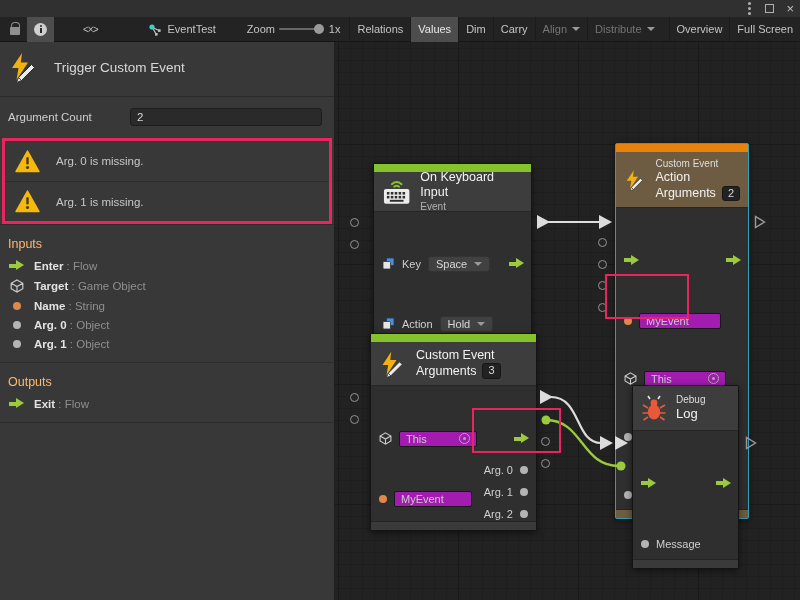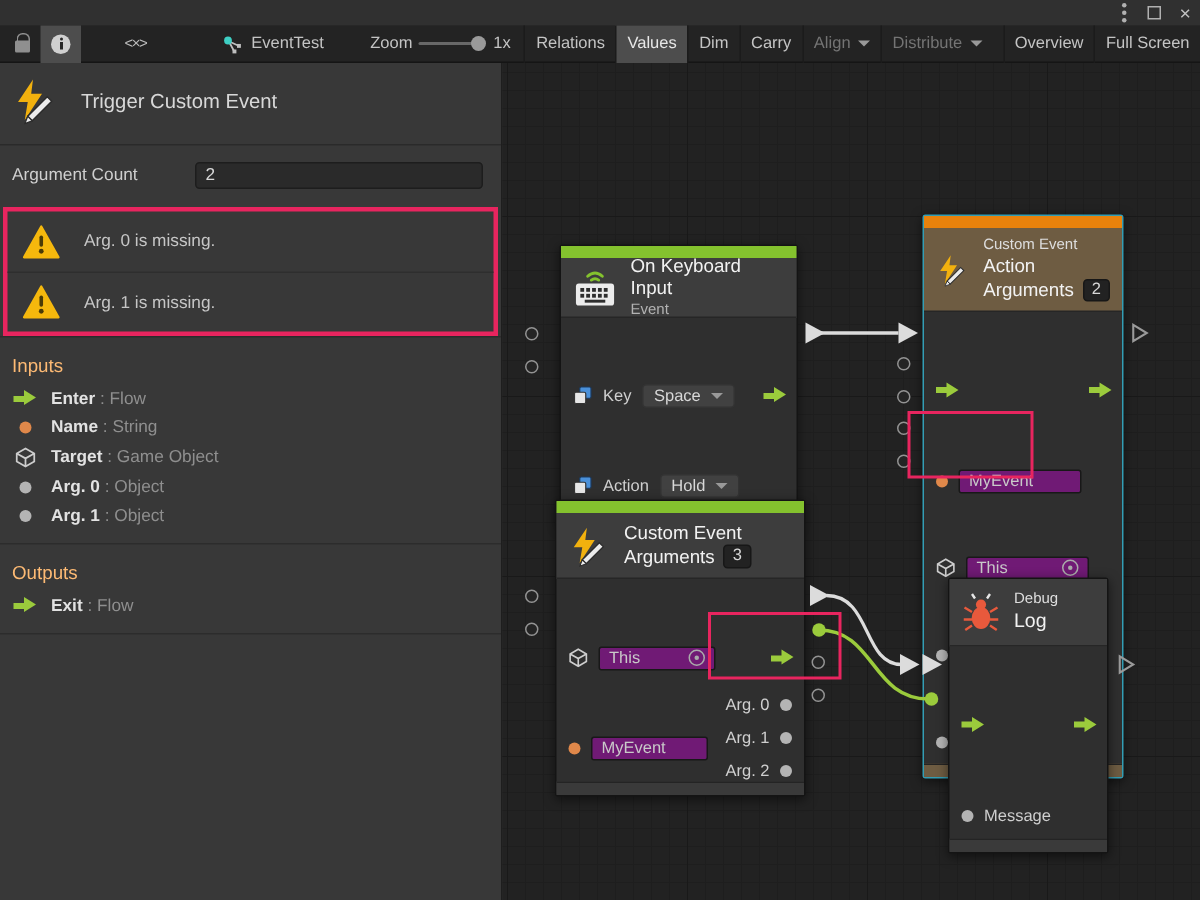--- a/index.html
+++ b/index.html
@@ -82,21 +82,21 @@
   .nhead { background:#3d3d3d; display:flex; align-items:center; gap:9px; padding:4px 8px;
     border-bottom:1px solid #262626; }
   .nhead .lines { display:flex; flex-direction:column; line-height:1.25; }
   .ncat { font-size:10px; color:#dedede; }
   .ntitle { font-size:12.5px; color:#f2f2f2; }
   .badge { background:#222; border:1px solid #171717; border-radius:3px; padding:0 5px;
     font-size:11px; color:#d8d8d8; margin-left:6px; }
   .argline { display:flex; align-items:center; }
   .nfoot { height:9px; background:#3a3a3a; border-top:1px solid #242424; }
   .prow { display:flex; align-items:center; gap:7px; padding:0 8px; position:relative;margin-top:37px; }
-  .nfield { background:#701a75; border:1px solid #181818; border-radius:2px; padding:1px 6px;
+  .nfield { background:#a21caf; border:1px solid #181818; border-radius:2px; padding:1px 6px;
     color:#c9c9c9; display:flex; align-items:center; }
   .ndrop { background:#414141; border:1px solid #333; border-radius:3px; padding:1px 7px;
     display:flex; align-items:center; gap:6px; color:#d8d8d8; }
   .garrow { position:relative; width:15px; height:11px; flex:none; }
   .garrow::before { content:''; position:absolute; left:0; top:3.5px; width:7.5px; height:4px; background:#9bcb3c; }
   .garrow::after { content:''; position:absolute; left:7px; top:0; width:0; height:0;
     border-left:8px solid #9bcb3c; border-top:5.5px solid transparent; border-bottom:5.5px solid transparent; }
   .garrow.right { position:absolute; right:7px; }
   .dot { width:9px; height:9px; border-radius:50%; flex:none; }
   .dot.orange { background:#e0884a; }
@@ -221,31 +221,31 @@
     <div class="io-sec">
       <div class="io-head">Inputs</div>
       <div class="io-item">
         <span class="ic">
             <span class="garrow"></span>
           </span>
         <span><b>Enter</b> <span class="typ"><span>:</span> <span>Flow</span></span></span>
       </div>
       <div class="io-item">
         <span class="ic">
-            <span class="dot orange sm"></span>
-          </span>
-        <span><b>Name</b> <span class="typ"><span>:</span> <span>String</span></span></span>
-      </div>
-      <div class="io-item">
-        <span class="ic">
           <svg width="14" height="14" viewBox="0 0 12 12">
             <path d="M6 0.8 L11 3.7 V8.3 L6 11.2 L1 8.3 V3.7 Z M1 3.7 L6 6.5 L11 3.7 M6 6.5 V11.2" fill="none" stroke="#cdcdcd" stroke-width="1"></path>
           </svg>
         </span>
         <span><b>Target</b> <span class="typ"><span>:</span> <span>Game Object</span></span></span>
+      </div>
+      <div class="io-item">
+        <span class="ic">
+            <span class="dot orange sm"></span>
+          </span>
+        <span><b>Name</b> <span class="typ"><span>:</span> <span>String</span></span></span>
       </div>
       <div class="io-item">
         <span class="ic">
             <span class="dot gray sm"></span>
           </span>
         <span><b>Arg. 0</b> <span class="typ"><span>:</span> <span>Object</span></span></span>
       </div>
       <div class="io-item">
         <span class="ic">
             <span class="dot gray sm"></span>

